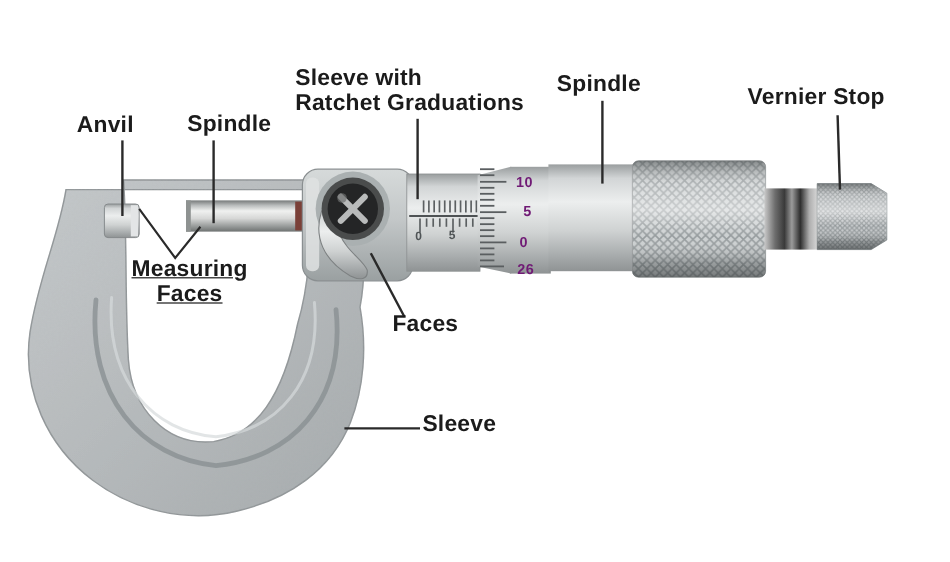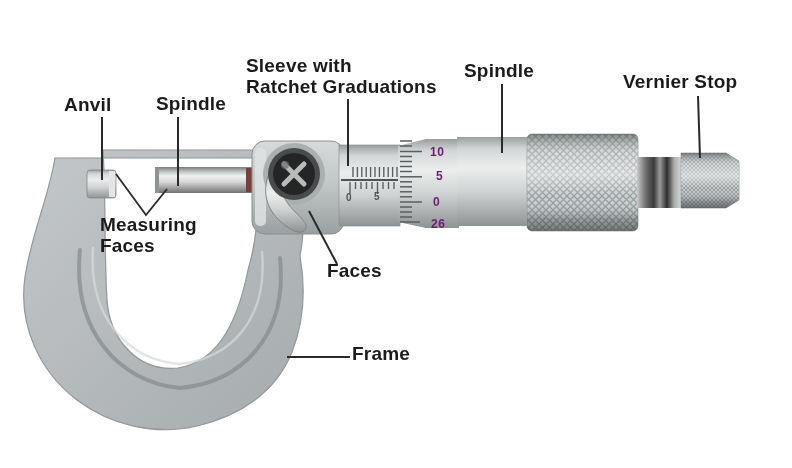--- a/index.html
+++ b/index.html
@@ -5,21 +5,21 @@
   html,body{margin:0;padding:0;background:#fff;}
   .stage{
     position:relative;width:792px;height:468px;background:#ffffff;
     font-family:"Liberation Sans",sans-serif;overflow:hidden;
   }
   .stage svg{position:absolute;left:0;top:0;}
   .part-label{
     position:absolute;font-weight:bold;font-size:19px;line-height:1.1;
     color:#1b1b1b;white-space:pre-line;letter-spacing:.2px;
   }
-  .part-label.center{}
+  .part-label.center{text-align:center;text-decoration:underline;}
   .scale-num{
     position:absolute;font-size:12px;color:#701a75;font-weight:bold;
     letter-spacing:.5px;
   }
   .scale-num.sleeve{font-size:10px;color:#4f5456;}
 </style>
 </head>
 <body>
 
 <div class="stage">
@@ -222,21 +222,21 @@
 
   <div class="part-label" style="left:64px;top:95px;">Anvil</div>
   <div class="part-label" style="left:156px;top:94px;">Spindle</div>
   <div class="part-label center" style="left:100px;top:215px;width:116px;">Measuring
 Faces</div>
   <div class="part-label" style="left:246px;top:56px;">Sleeve with
 Ratchet Graduations</div>
   <div class="part-label" style="left:464px;top:61px;">Spindle</div>
   <div class="part-label" style="left:623px;top:72px;">Vernier Stop</div>
   <div class="part-label" style="left:327px;top:261px;">Faces</div>
-  <div class="part-label" style="left:352px;top:344px;">Frame</div>
+  <div class="part-label" style="left:352px;top:344px;">Sleeve</div>
 
   <span class="scale-num sleeve" style="left:346px;top:192px;">0</span>
   <span class="scale-num sleeve" style="left:374px;top:191px;">5</span>
   <span class="scale-num" style="left:430px;top:145px;">10</span>
   <span class="scale-num" style="left:436px;top:169px;">5</span>
   <span class="scale-num" style="left:433px;top:195px;">0</span>
   <span class="scale-num" style="left:431px;top:217px;">26</span>
 
 </div>
 

